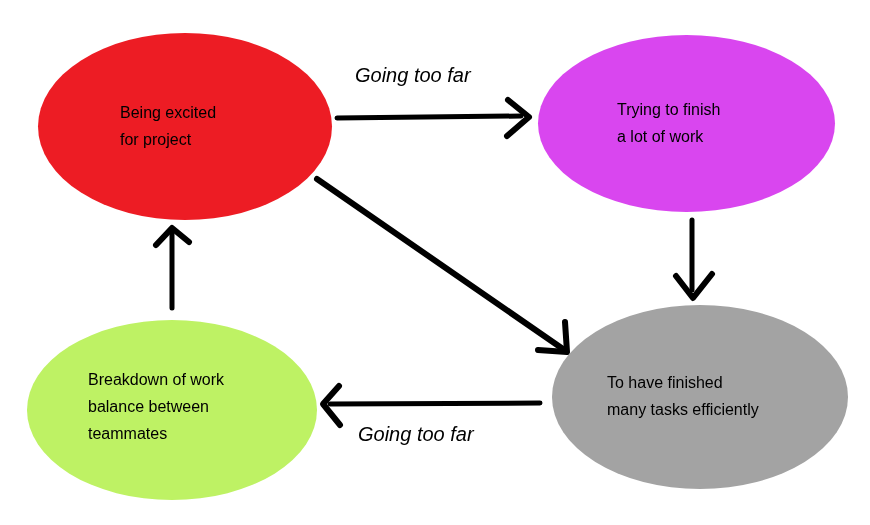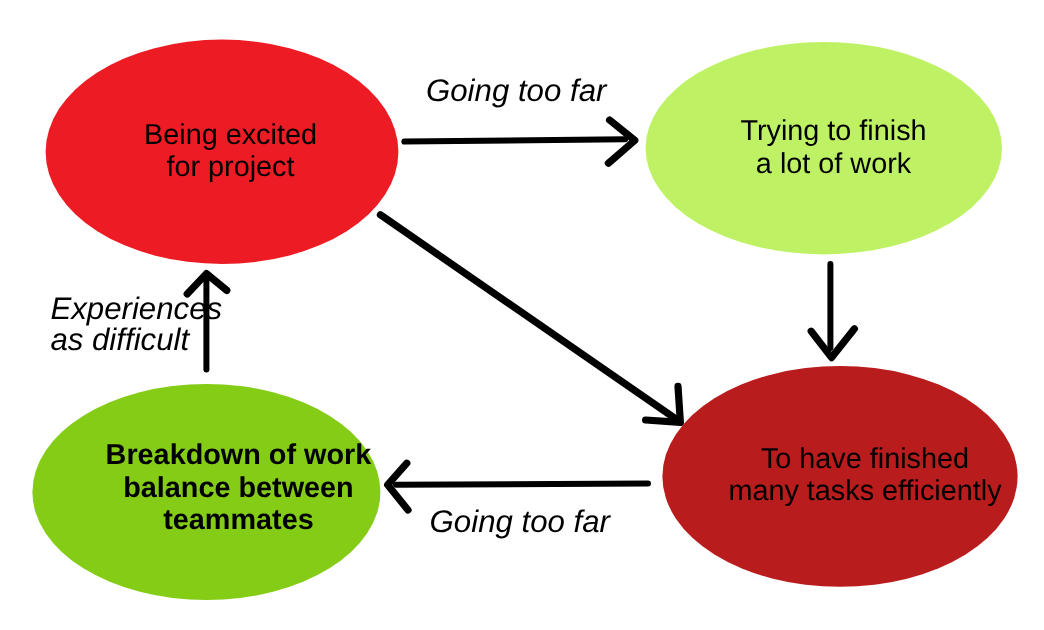--- a/index.html
+++ b/index.html
@@ -17,29 +17,28 @@
     left: 0; top: 0;
     width: 870px; height: 525px;
     pointer-events: none;
   }
   .node {
     position: absolute;
     border-radius: 50%;
   }
   .node-text {
     position: absolute;
-    font-size: 24px;
+    font-size: 16px;
     line-height: 27px;
     white-space: pre-line;
     color: #000000;
-    text-align: center;
   }
   .edge-label {
     position: absolute;
-    font-size: 26px;
+    font-size: 20px;
     line-height: 26px;
     font-style: italic;
     white-space: pre-line;
     color: #000000;
   }
   
   #node-being-excited   { left: 38px;  top: 33px;  width: 294px; height: 187px; }
   #node-being-excited .node-text { left: 82px; top: 66px; }
   #node-trying-to-finish { left: 538px; top: 35px;  width: 297px; height: 177px; }
   #node-trying-to-finish .node-text { left: 79px; top: 61px; }
@@ -80,34 +79,32 @@
       <line x1="172" y1="308" x2="172" y2="233" stroke-width="5"></line>
       <polyline points="156,245 172,228 189,242" stroke-width="6"></polyline>
     </g>
   </svg>
 
   <div class="node" id="node-being-excited" style="background: rgb(237, 28, 36);">
     <div class="node-text">Being excited
 for project</div>
   </div>
 
-  <div class="node" id="node-trying-to-finish" style="background: #bef264;">
+  <div class="node" id="node-trying-to-finish" style="background: #d946ef;">
     <div class="node-text">Trying to finish
 a lot of work</div>
   </div>
 
-  <div class="node" id="node-finished-tasks" style="background: #b91c1c;">
+  <div class="node" id="node-finished-tasks" style="background: #a3a3a3;">
     <div class="node-text">To have finished
 many tasks efficiently</div>
   </div>
 
-  <div class="node" id="node-breakdown" style="background: #84cc16; font-weight: bold;">
+  <div class="node" id="node-breakdown" style="background: #bef264;">
     <div class="node-text">Breakdown of work
 balance between
 teammates</div>
   </div>
 
   <div class="edge-label" id="label-top">Going too far</div>
   <div class="edge-label" id="label-bottom">Going too far</div>
-  <div class="edge-label" id="label-left">Experiences
-as difficult</div>
 
 </div>
 
 </body></html>

